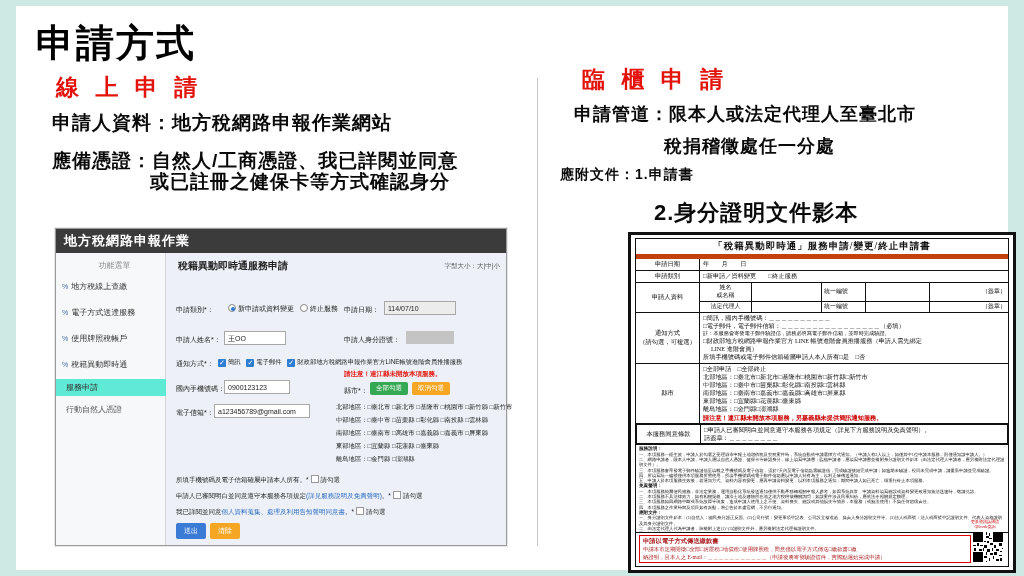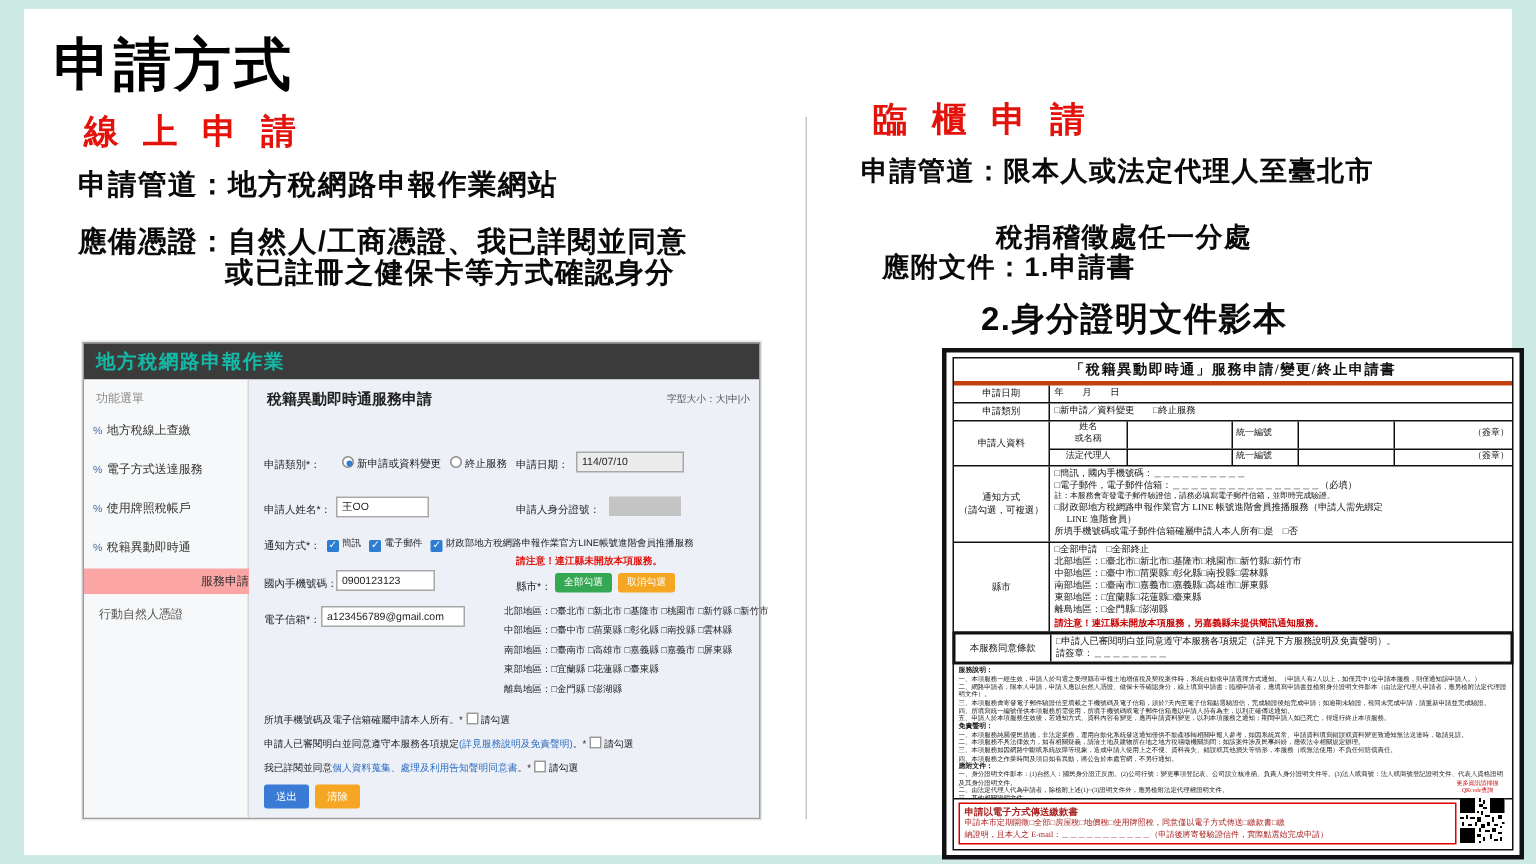--- a/index.html
+++ b/index.html
@@ -7,28 +7,28 @@
   .stage { position:relative; width:1024px; height:576px; background:#cde9e4; }
   .card { position:absolute; left:16px; top:6px; width:992px; height:564px; background:#ffffff; }
   .slide-title { position:absolute; left:20px; top:12px; font-size:38px; font-weight:900; color:#000; letter-spacing:2px; }
   .divider { position:absolute; left:521px; top:72px; width:1px; height:468px; background:#c7c7c7; }
 
   .col-heading { position:absolute; font-size:23px; font-weight:900; color:#e3120b; letter-spacing:5px; }
   .body-line { position:absolute; font-size:19px; font-weight:700; color:#0a0a0a; letter-spacing:1px; }
 
   
   .webbox { position:absolute; left:39px; top:222px; width:452px; height:318px; border:1px solid #9a9a9a; background:#fff; box-shadow:0 0 0 1px #e8e8e8; }
-  .web-header { height:24px; background:#3b3b3b; color:#14b8a6; font-size:13px; font-weight:700; line-height:24px; padding-left:8px; letter-spacing:1px; }
+  .web-header { height:24px; background:#3b3b3b; color:#ffffff; font-size:13px; font-weight:700; line-height:24px; padding-left:8px; letter-spacing:1px; }
   .web-body { display:flex; height:292px; }
   .web-side { width:110px; background:#f7f8f9; border-right:1px solid #d5d5d5; position:relative; font-size:8px; }
-  .side-title { color:#8a8a8a; padding:7px 0 0 8px; font-size:8px; }
+  .side-title { color:#8a8a8a; padding:7px 0 0 8px; font-size:8px;text-align:center; }
   .side-item { position:absolute; left:6px; color:#333; white-space:nowrap; }
   .side-item .pct { color:#4a6fa5; margin-right:3px; font-size:7px; }
   .side-sub { position:absolute; left:0; width:110px; padding:3px 0 3px 10px; color:#555; }
-  .side-sub.active { background:#fca5a5; color:#333;text-align:right; }
+  .side-sub.active { background:#5eead4; color:#333; }
   .web-main { position:relative; flex:1; background:#edf1f7; font-size:7px; color:#222; }
   .wm-title { position:absolute; left:12px; top:6px; font-size:10px; font-weight:700; color:#222;font-family:Liberation Mono, monospace; }
   .wm-font { position:absolute; right:6px; top:9px; font-size:6.5px; color:#555; }
   .flabel { position:absolute; font-size:7px; color:#222; white-space:nowrap; }
   .finput { position:absolute; background:#fff; border:1px solid #a8a8a8; height:14px; font-size:7px; line-height:13px; padding-left:3px; color:#222; white-space:nowrap; overflow:hidden; }
   .finput.gray { background:#ececec; }
   .fmask { position:absolute; background:#c4c4c4; height:13px; }
   .radio { display:inline-block; width:8px; height:8px; border:1px solid #888; border-radius:50%; background:#fff; vertical-align:-1px; margin-right:2px; position:relative; }
   .radio.sel::after { content:""; position:absolute; left:1.5px; top:1.5px; width:4px; height:4px; border-radius:50%; background:#2d7dd2; }
   .wcheck { display:inline-block; width:8px; height:8px; background:#2d7dd2; border-radius:1px; color:#fff; font-size:7px; line-height:8px; text-align:center; vertical-align:-1px; margin-right:2px; }
@@ -40,21 +40,21 @@
   .wbtn.blue { background:#3a7bd5; padding:3px 8px; font-size:7px; }
   .wbtn.orange2 { background:#f5a623; padding:3px 8px; font-size:7px; }
   .region { position:absolute; font-size:6.3px; white-space:nowrap; color:#222; }
   .agree { position:absolute; font-size:6.5px; white-space:nowrap; color:#222; }
   .agree .lnk { color:#2d6cc0; }
   .agree .hint { color:#222; }
 
   
   .paper { position:absolute; left:612px; top:226px; width:388px; height:341px; background:#fff; border:3px solid #111; padding:3px 4px; font-family:"Liberation Serif","DejaVu Serif",serif; color:#111; }
   .p-inner { width:100%; height:100%; border:1px solid #111; display:flex; flex-direction:column; }
-  .p-title { text-align:center; font-size:9.5px; font-weight:700; border-bottom:3px solid #c2410c; padding:1px 0; letter-spacing:1px; }
+  .p-title { text-align:center; font-size:9.5px; font-weight:700; border-bottom:5px solid #c2410c; padding:1px 0; letter-spacing:1px; }
   .p-row { display:flex; border-bottom:1px solid #111; }
   .p-label { width:64px; border-right:1px solid #111; display:flex; align-items:center; justify-content:center; text-align:center; font-size:6.3px; padding:1px; }
   .p-content { flex:1; font-size:6.2px; padding:1px 3px; line-height:1.32; }
   .p-sub { display:flex; border-bottom:1px solid #111; }
   .p-sub:last-child { border-bottom:none; }
   .p-sub > div { border-right:1px solid #111; padding:1px 2px; font-size:6px; }
   .p-sub > div:last-child { border-right:none; }
   .p-red { color:#c00; font-weight:700; }
   .p-agree { border:2px solid #111; margin:-1px; }
   .fineprint { flex:1; overflow:hidden; font-size:4.3px; line-height:1.22; padding:2px 3px; color:#222; }
@@ -68,21 +68,21 @@
 </style>
 </head>
 <body>
 
 <div class="stage">
   <div class="card">
     <div class="slide-title">申請方式</div>
     <div class="divider"></div>
 
     <div class="col-heading" style="left:40px; top:66px;">線 上 申 請</div>
-    <div class="body-line" style="left:36px; top:104px;">申請管道：地方稅網路申報作業網站</div>
+    <div class="body-line" style="left:36px; top:104px;">申請人資料：地方稅網路申報作業網站</div>
     <div class="body-line" style="left:36px; top:142px;">應備憑證：自然人/工商憑證、我已詳閱並同意</div>
     <div class="body-line" style="left:134px; top:163px;font-family:Liberation Serif, serif;">或已註冊之健保卡等方式確認身分</div>
 
     <div class="webbox">
       <div class="web-header">地方稅網路申報作業</div>
       <div class="web-body">
         <div class="web-side">
           <div class="side-title">功能選單</div>
           <div class="side-item" style="top:28px;"><span class="pct">%</span><span>地方稅線上查繳</span></div>
           <div class="side-item" style="top:54px;"><span class="pct">%</span><span>電子方式送達服務</span></div>
@@ -144,22 +144,22 @@
           </div>
 
           <div class="wbtn blue" style="left:10px; top:270px;">送出</div>
           <div class="wbtn orange2" style="left:44px; top:270px;">清除</div>
         </div>
       </div>
     </div>
 
     <div class="col-heading" style="left:566px; top:58px;">臨 櫃 申 請</div>
     <div class="body-line" style="left:558px; top:96px; font-size:18px;">申請管道：限本人或法定代理人至臺北市</div>
-    <div class="body-line" style="left:648px; top:140px; font-size:18px;">稅捐稽徵處任一分處</div>
-    <div class="body-line" style="left:572px; top:160px; font-size:18px;">應附文件：1.申請書</div>
+    <div class="body-line" style="left:648px; top:128px; font-size:18px;">稅捐稽徵處任一分處</div>
+    <div class="body-line" style="left:544px; top:160px; font-size:14px;">應附文件：1.申請書</div>
     <div class="body-line" style="left:638px; top:192px; font-size:22px;">2.身分證明文件影本</div>
 
     <div class="paper">
       <div class="p-inner">
         <div class="p-title">「稅籍異動即時通」服務申請/變更/終止申請書</div>
 
         <div class="p-row">
           <div class="p-label">申請日期</div>
           <div class="p-content">年　　月　　日</div>
         </div>

